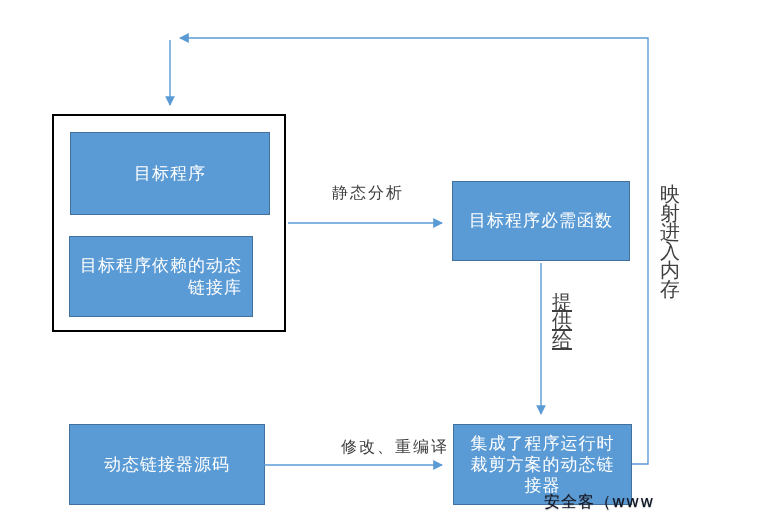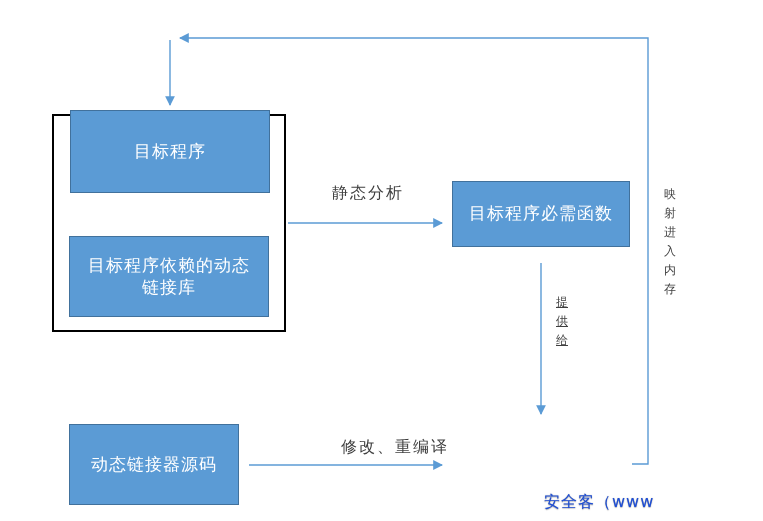--- a/index.html
+++ b/index.html
@@ -45,50 +45,50 @@
     display: flex;
     align-items: center;
     justify-content: center;
     text-align: center;
     color: #ffffff;
     font-size: 17px;
     letter-spacing: 1px;
     line-height: 1.25;
     white-space: pre-line;
   }
-  .node-a { left: 70px;  top: 110px; width: 200px; height: 83px; }
-  .node-b { left: 69px;  top: 236px; width: 200px; height: 81px; }
-  .node-c { left: 452px; top: 181px; width: 178px; height: 66px; }
+  .node-a { left: 70px;  top: 132px; width: 200px; height: 83px; }
+  .node-b { left: 69px;  top: 236px; width: 184px; height: 81px; text-align: right; }
+  .node-c { left: 452px; top: 181px; width: 178px; height: 80px; }
   .node-d { left: 453px; top: 424px; width: 179px; height: 81px; }
-  .node-e { left: 69px;  top: 424px; width: 170px; height: 81px; }
+  .node-e { left: 69px;  top: 424px; width: 196px; height: 81px; }
   .edge-label {
     position: absolute;
     color: var(--label-text);
     font-size: 16px;
     letter-spacing: 2px;
     white-space: nowrap;
   }
   .lbl-static  { left: 286px; top: 183px; width: 164px; text-align: center; }
   .lbl-modify  { left: 249px; top: 437px; width: 200px; text-align: right; }
   .vtext {
     position: absolute;
     color: var(--label-text);
-    font-size: 12px;
+    font-size: 20px;
     width: 20px;
     word-break: break-all;
     line-height: 19px;
     white-space: normal;
     text-align: center;
   }
   .lbl-provide { left: 552px; top: 293px; text-decoration: underline; }
   .lbl-map     { left: 660px; top: 185px; }
   .watermark {
     position: absolute;
     left: 544px; top: 492px;
-    color: #1d4ed8;
+    color: #0f172a;
     font-size: 16px;
     letter-spacing: 1px;
     white-space: nowrap;
     text-shadow: 0 0 1px rgba(90,90,90,0.55), 0 1px 1px rgba(90,90,90,0.35);
     z-index: 5;
   }
 </style>
 </head>
 <body>
 
@@ -96,20 +96,23 @@
 
   <div class="outer-box"></div>
 
   <div class="node node-a">目标程序</div>
 
   <div class="node node-b">目标程序依赖的动态
 链接库</div>
 
   <div class="node node-c">目标程序必需函数</div>
 
+  <div class="node node-d">集成了程序运行时
+裁剪方案的动态链
+接器</div>
 
   <div class="node node-e">动态链接器源码</div>
 
   <svg class="svg-layer" viewBox="0 0 763 521" xmlns="http://www.w3.org/2000/svg">
     <defs>
       <marker id="arrow" viewBox="0 0 10 10" refX="9" refY="5" markerWidth="8" markerHeight="7" orient="auto-start-reverse">
         <path class="arrowhead" d="M0,0 L10,5 L0,10 z"></path>
       </marker>
     </defs>
     <path class="conn" d="M288,223 H442" marker-end="url(#arrow)"></path>

